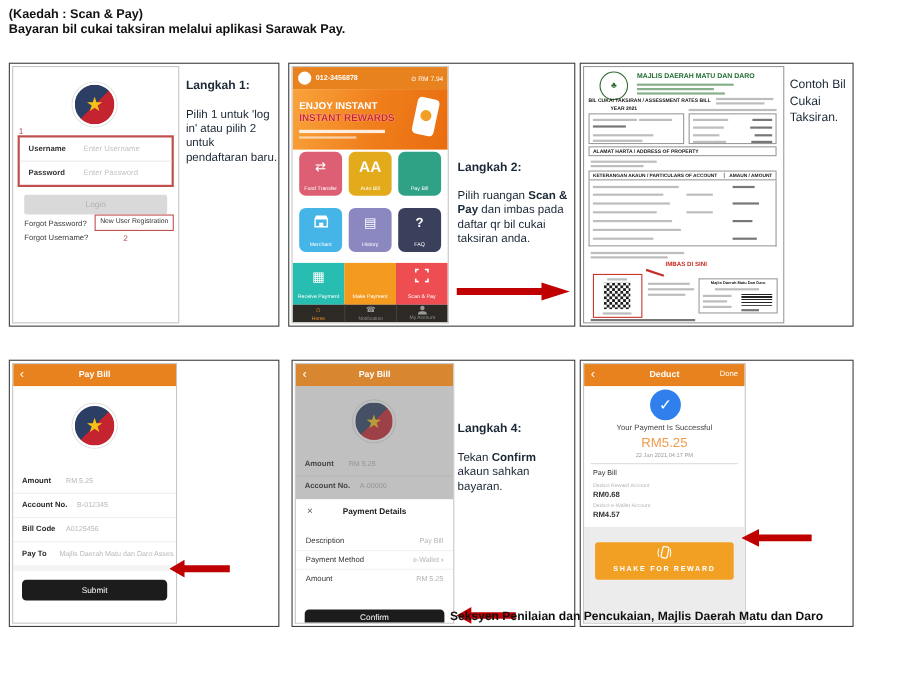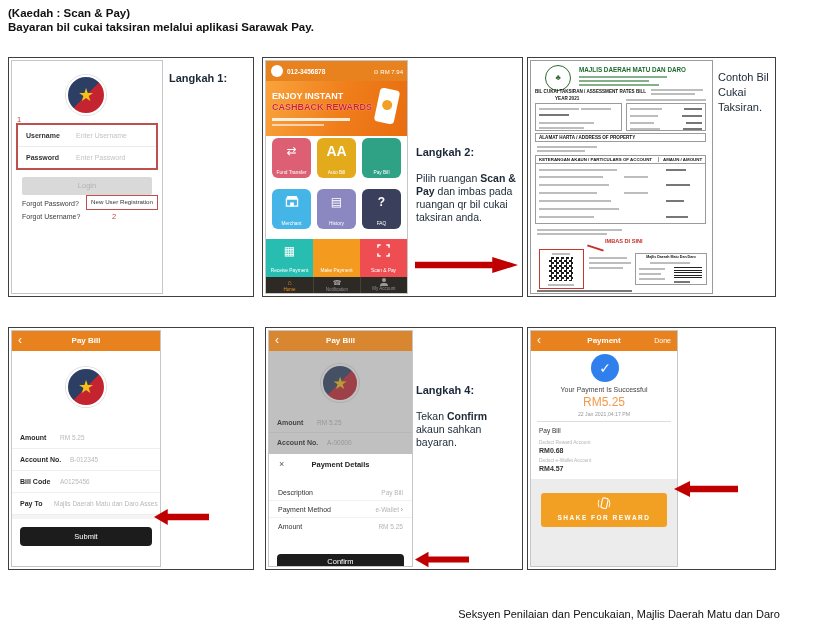--- a/index.html
+++ b/index.html
@@ -7,21 +7,21 @@
   body { font-family:"Liberation Sans", sans-serif; width:831px; height:626px; position:relative; overflow:hidden; }
   .abs { position:absolute; }
   .panel { position:absolute; border:1px solid #3f3f3f; background:#fff; }
   .phone { position:absolute; background:#fff; border:1px solid #c6c6c6; overflow:hidden; }
   .instr { position:absolute; color:#1b2836; font-size:10.5px; line-height:13px; }
   .instr .hd { font-weight:bold; font-size:11px; margin-bottom:13px; display:block; }
   .instr p { margin-bottom:13px; }
   .b { font-weight:bold; }
   .i { font-style:italic; }
   .title { position:absolute; left:8px; top:6px; font-size:11.5px; font-weight:bold; color:#111; line-height:14px; }
-  .footer { position:absolute; right:2px; top:608px; width:420px; text-align:center; font-size:11px; font-weight:normal; color:#111; }
+  .footer { position:absolute; right:2px; top:555px; width:420px; text-align:left; font-size:11px; font-weight:bold; color:#111; }
   .arrow { position:absolute; }
   .arrow svg { display:block; width:100%; height:100%; }
   
   .ohdr { position:absolute; left:0; top:0; right:0; height:20px; background:#E8821E; color:#fff; }
   .ohdr .ttl { position:absolute; left:0; right:0; top:0; line-height:20px; text-align:center; font-size:8px; font-weight:bold; }
   .ohdr .back { position:absolute; left:6px; top:0; line-height:19px; font-size:12px; }
   .ohdr .done { position:absolute; right:6px; top:0; line-height:20px; font-size:7px; }
   
   .logo { position:absolute; border-radius:50%; background:linear-gradient(135deg,#2c3e63 50%,#c42430 50%); border:2px solid #fff; box-shadow:0 0 0 1px #e0e0e0; display:flex; align-items:center; justify-content:center; }
   .logo span { color:#f3c117; }
@@ -98,33 +98,34 @@
       </div>
     </div>
     <div class="loginbtn" style="left:10px;top:116px;width:130px;height:18px;line-height:18px;">Login</div>
     <div class="linktx" style="left:10px;top:139px;">Forgot Password?</div>
     <div class="nureg" style="left:74px;top:134px;width:72px;height:15px;line-height:12px;">New User Registration</div>
     <div class="linktx" style="left:10px;top:152px;">Forgot Username?</div>
     <div class="marker" style="left:100px;top:151px;">2</div>
   </div>
   <div class="instr" style="left:160px;top:14px;width:84px;">
     <span class="hd">Langkah 1:</span>
+    <p>Pilih 1 untuk 'log in' atau pilih 2 untuk pendaftaran baru.</p>
   </div>
 </div>
 
 <div class="panel" style="left:262px;top:57px;width:261px;height:240px;">
   <div class="phone" style="left:2px;top:2px;width:143px;height:234px;">
     <div class="ohdr">
       <span class="abs" style="left:5px;top:4px;width:12px;height:12px;border-radius:50%;background:#fff;"></span>
       <span class="abs" style="left:21px;top:7px;font-size:6.5px;font-weight:bold;">012-3456878</span>
       <span class="abs" style="right:4px;top:7px;font-size:6px;"><span>⊙ </span><span>RM 7.94</span></span>
     </div>
     <div class="abs" style="left:0;top:20px;right:0;height:55px;background:linear-gradient(105deg,#f9a33c,#ef7d1a 55%,#e96d10);">
       <div class="abs" style="left:6px;top:10px;font-size:9px;font-weight:bold;color:#fff;">ENJOY INSTANT</div>
-      <div class="abs" style="left:6px;top:21px;font-size:9px;font-weight:bold;color:#cf1e31;text-shadow:0 0 1px #ffe;">CASHBACK REWARDS</div>
+      <div class="abs" style="left:6px;top:21px;font-size:9px;font-weight:bold;color:#cf1e31;text-shadow:0 0 1px #ffe;">INSTANT REWARDS</div>
       <div class="abs" style="left:6px;top:37px;width:78px;height:3px;background:rgba(255,255,255,.85);"></div>
       <div class="abs" style="left:6px;top:43px;width:52px;height:2px;background:rgba(255,255,255,.6);"></div>
       <div class="abs" style="right:10px;top:8px;width:20px;height:34px;background:#fff;border-radius:4px;transform:rotate(12deg);">
         <div class="abs" style="left:5px;top:11px;width:10px;height:10px;border-radius:50%;background:#f2a024;"></div>
       </div>
     </div>
 
     <div class="tile" style="left:6px;top:77px;background:#DD5F74;">
       <span class="ic">⇄</span>
       <span class="tl">Fund Transfer</span>
@@ -190,21 +191,21 @@
               <i class="h"></i>
               <i class="t"></i>
             </span>
           </span>
         <span class="tl">My Account</span>
       </div>
     </div>
   </div>
   <div class="instr" style="left:153px;top:88px;width:106px;">
     <span class="hd">Langkah 2:</span>
-    <p><span>Pilih ruangan </span><span class="b">Scan &amp; Pay</span><span> dan imbas pada ruangan qr bil cukai taksiran anda.</span></p>
+    <p><span>Pilih ruangan </span><span class="b">Scan &amp; Pay</span><span> dan imbas pada daftar qr bil cukai taksiran anda.</span></p>
   </div>
   <div class="arrow" style="left:152px;top:198px;width:103px;height:18px;">
     <svg viewBox="0 0 60 20" preserveAspectRatio="none">
         <polygon points="60,10 45,1 45,6.5 0,6.5 0,13.5 45,13.5 45,19" fill="#C00000"></polygon>
       </svg>
   </div>
 </div>
 
 <div class="panel" style="left:527px;top:57px;width:249px;height:240px;">
   <div class="phone" style="left:2px;top:2px;width:183px;height:234px;border-color:#9b9b9b;">
@@ -375,21 +376,21 @@
     <svg viewBox="0 0 60 20" preserveAspectRatio="none">
         <polygon points="0,10 15,1 15,6.5 60,6.5 60,13.5 15,13.5 15,19" fill="#C00000"></polygon>
       </svg>
   </div>
 </div>
 
 <div class="panel" style="left:527px;top:327px;width:249px;height:243px;">
   <div class="phone" style="left:2px;top:2px;width:148px;height:237px;">
     <div class="ohdr">
       <span class="back">‹</span>
-      <span class="ttl">Payment</span>
+      <span class="ttl">Deduct</span>
       <span class="done">Done</span>
     </div>
     <div class="abs" style="left:60px;top:23px;width:28px;height:28px;border-radius:50%;background:#2F80ED;color:#fff;text-align:center;font-size:14px;line-height:28px;">✓</div>
     <div class="ctr" style="top:55px;font-size:7px;color:#444;">Your Payment Is Successful</div>
     <div class="ctr" style="top:64px;font-size:12px;color:#F2994A;">RM5.25</div>
     <div class="ctr" style="top:80px;font-size:5.2px;color:#999;">22 Jan 2021,04:17 PM</div>
     <div class="abs" style="left:6px;right:6px;top:90px;border-bottom:1px solid #ddd;"></div>
     <div class="abs" style="left:8px;top:96px;font-size:6.5px;color:#333;">Pay Bill</div>
     <div class="abs" style="left:8px;top:109px;font-size:4.8px;color:#b5b5b5;">Deduct Reward Account</div>
     <div class="abs" style="left:8px;top:116px;font-size:7px;font-weight:bold;color:#333;">RM0.68</div>

